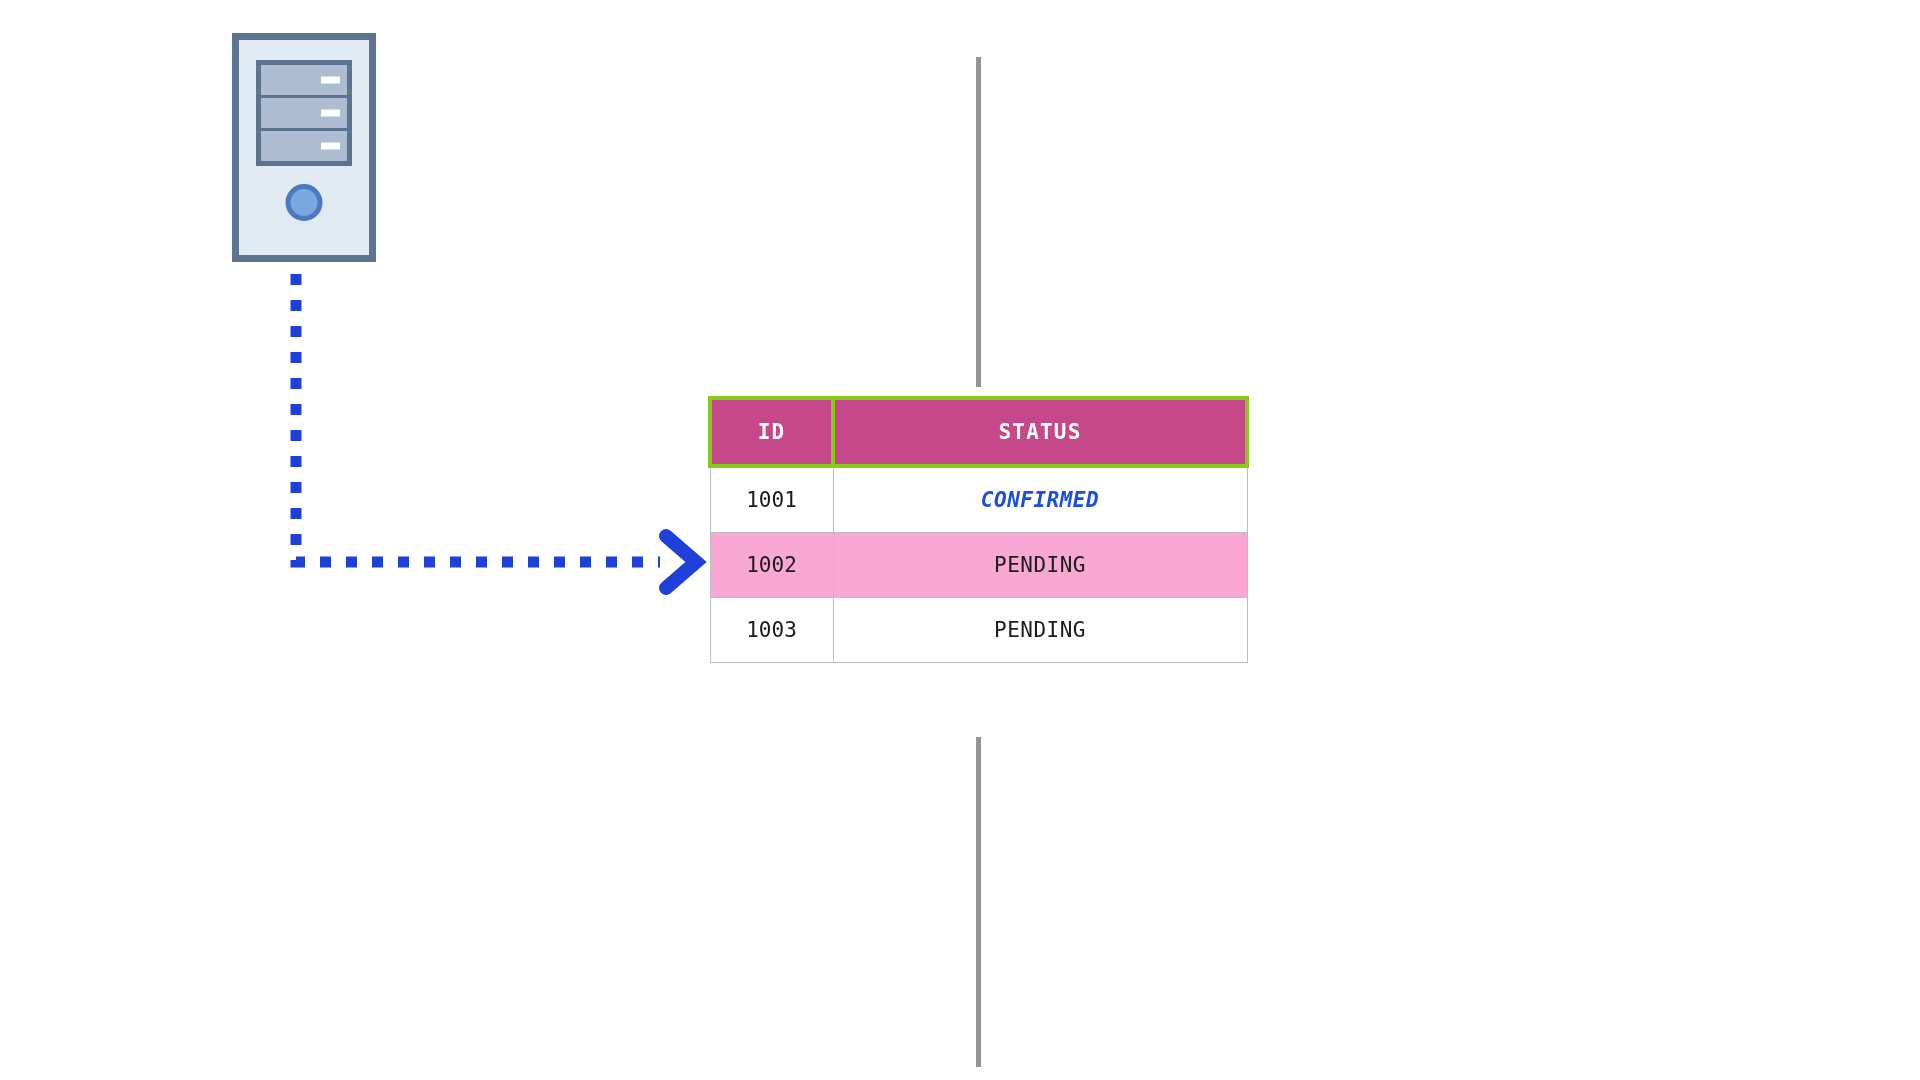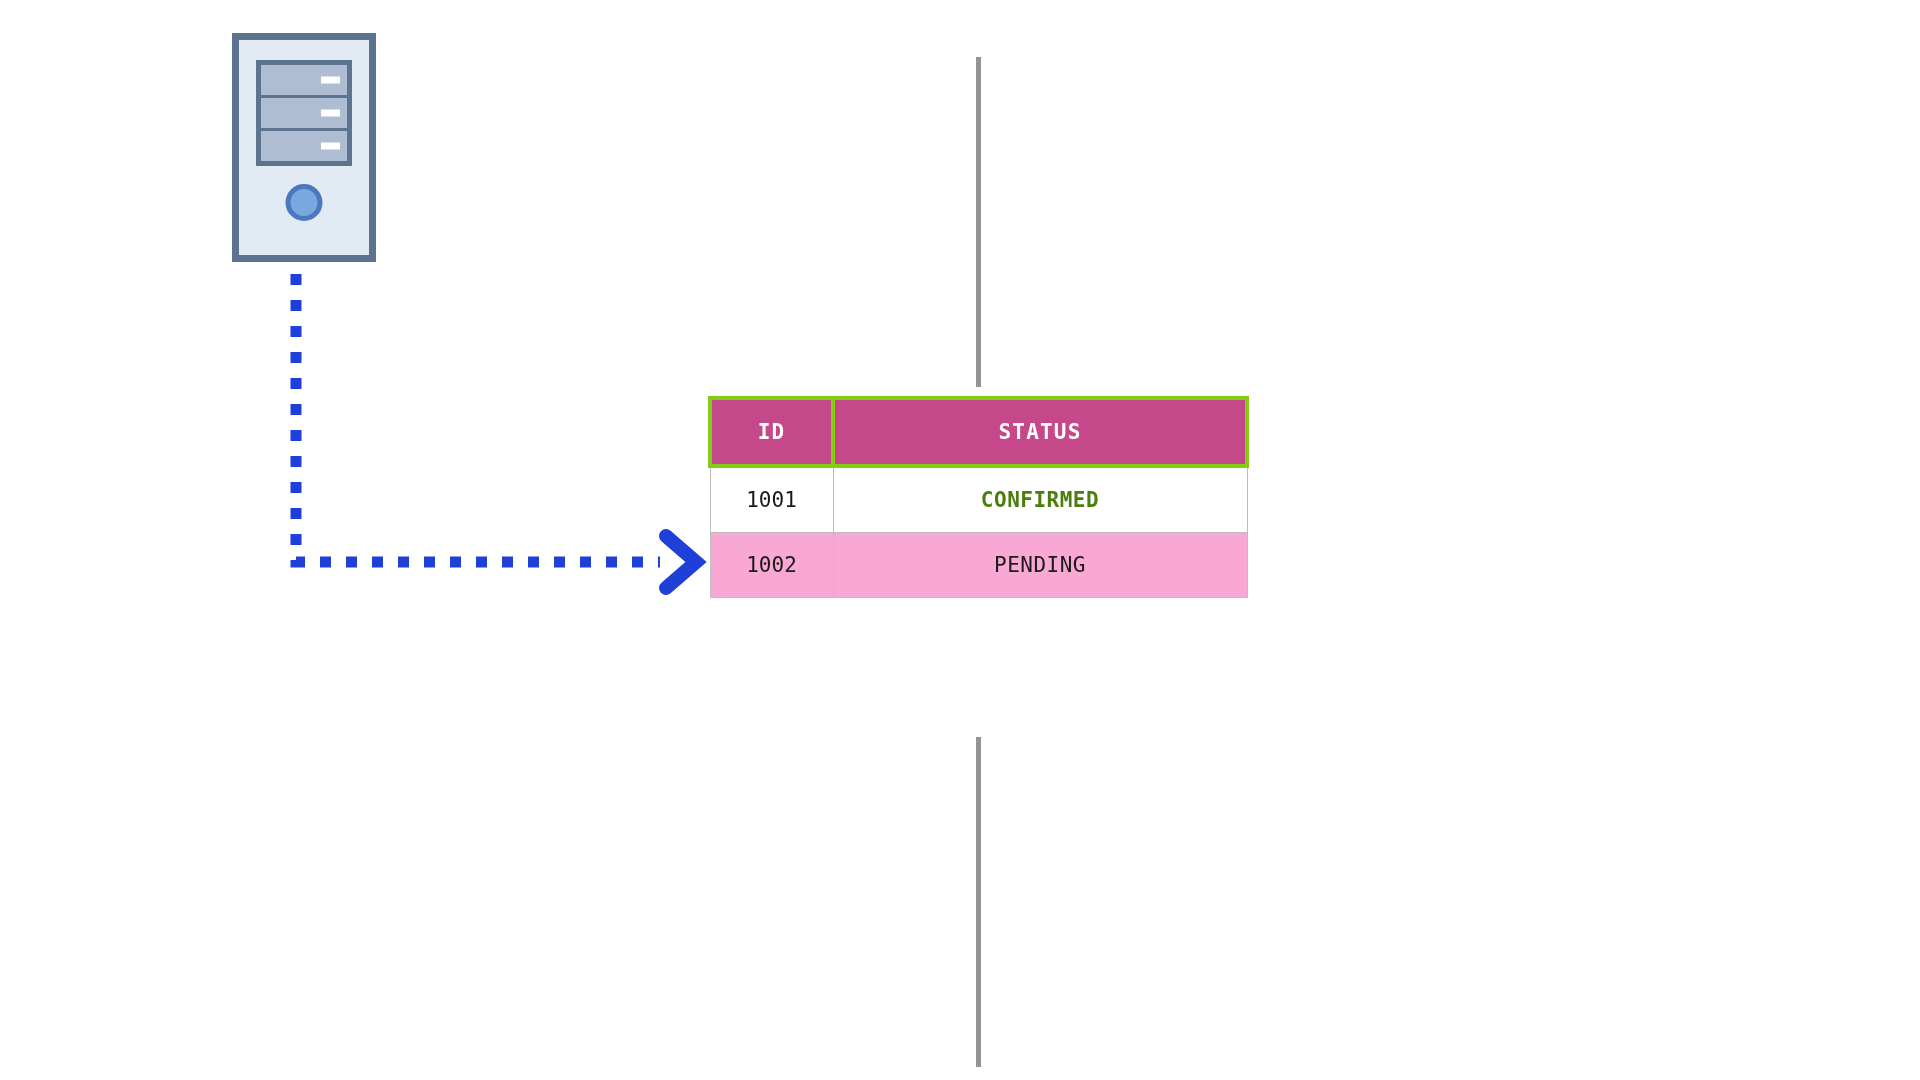--- a/index.html
+++ b/index.html
@@ -138,23 +138,24 @@
 
   tr.row-highlight td {
     background: #f9a8d4;
     border-top: 1px solid #e0d552;
     border-bottom: 1px solid #e0d552;
   }
   tr.row-highlight td.cell-id { border-left: 1px solid #e0d552; }
   tr.row-highlight td.cell-status { border-right: 1px solid #e0d552; }
 
   .status-confirmed {
-    color: #4d7c0f;
+    color: #1d4ed8;
     font-weight: bold;
     letter-spacing: 0.5px;
+    font-style: italic;
   }
   .status-pending {
     color: #1a1a1a;
     font-weight: normal;
     letter-spacing: 0.5px;
   }
 </style>
 </head>
 <body>
 
@@ -201,16 +202,22 @@
         <td class="cell-status">
           <span class="status-confirmed">CONFIRMED</span>
         </td>
       </tr>
       <tr class="row-highlight">
         <td class="cell-id">1002</td>
         <td class="cell-status">
           <span class="status-pending">PENDING</span>
         </td>
       </tr>
+      <tr>
+        <td class="cell-id">1003</td>
+        <td class="cell-status">
+          <span class="status-pending">PENDING</span>
+        </td>
+      </tr>
     </tbody>
   </table>
 
 </div>
 
 </body></html>

